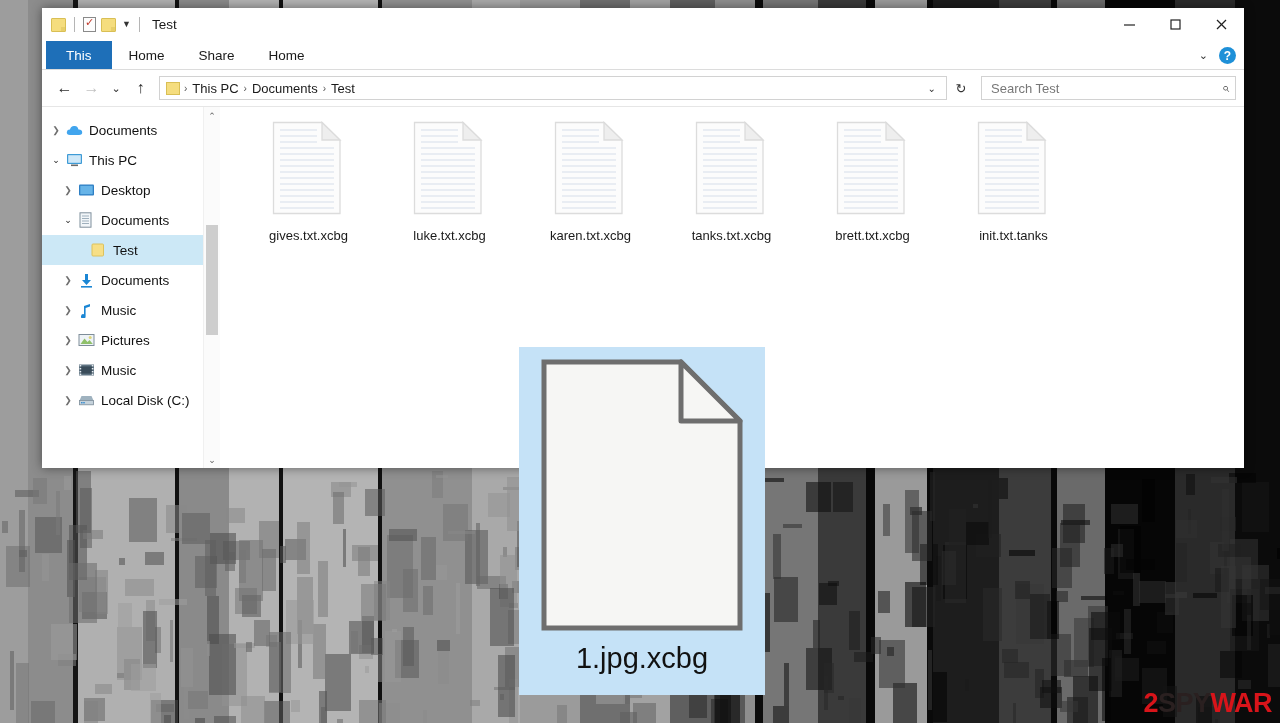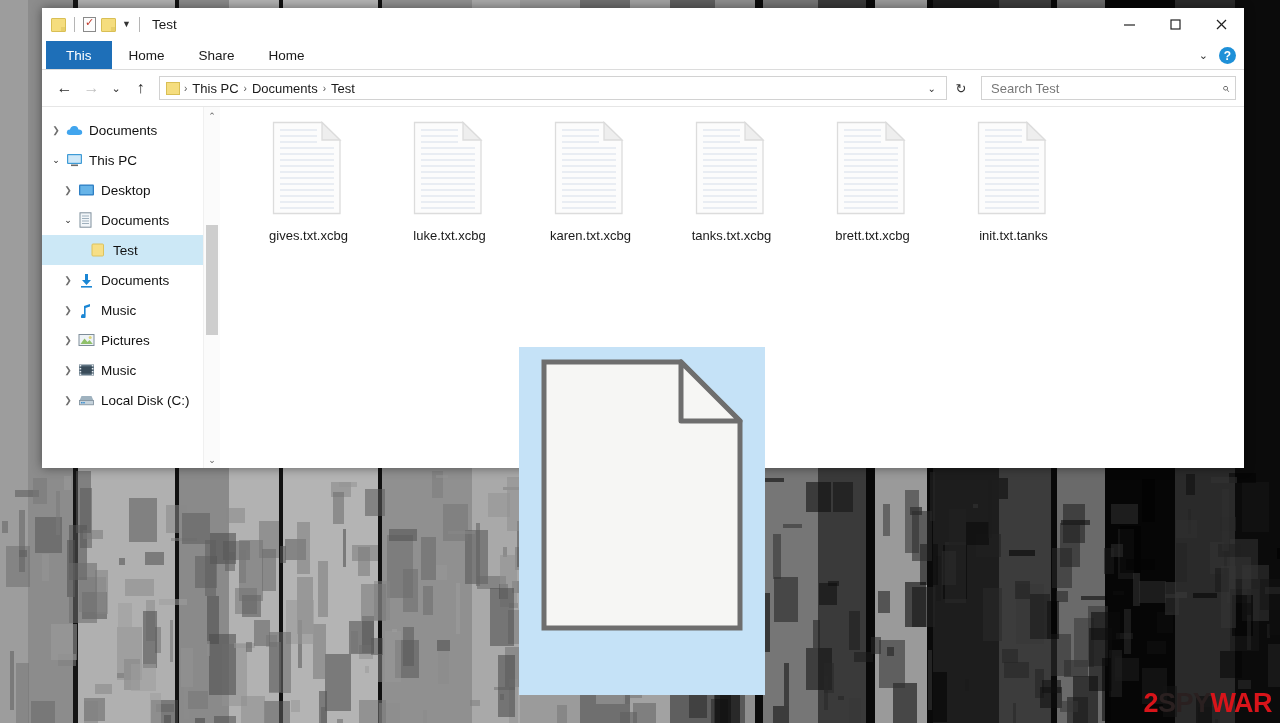--- a/index.html
+++ b/index.html
@@ -1148,17 +1148,18 @@
 
 </div>
 
 <div id="zoom-card">
   <div class="big-ico">
     <svg width="202" height="272" viewBox="0 0 202 272">
       <path d="M3 3 H140 L199 62 V269 H3 Z" fill="#f6f6f4" stroke="#6e6e6e" stroke-width="5"></path>
       <path d="M140 3 V62 H199 Z" fill="#f6f6f4" stroke="#6e6e6e" stroke-width="5" stroke-linejoin="round"></path>
     </svg>
   </div>
+  <div class="big-label">1.jpg.xcbg</div>
 </div>
 
 <div id="watermark">
   <span class="wm-red">2</span><span class="wm-dark">SPY</span><span class="wm-red">WAR</span>
 </div>
 
 </body></html>

